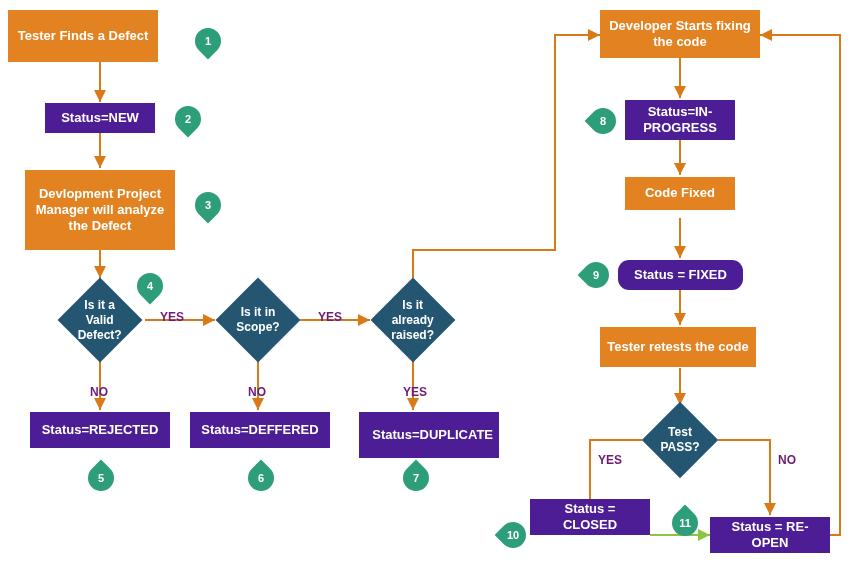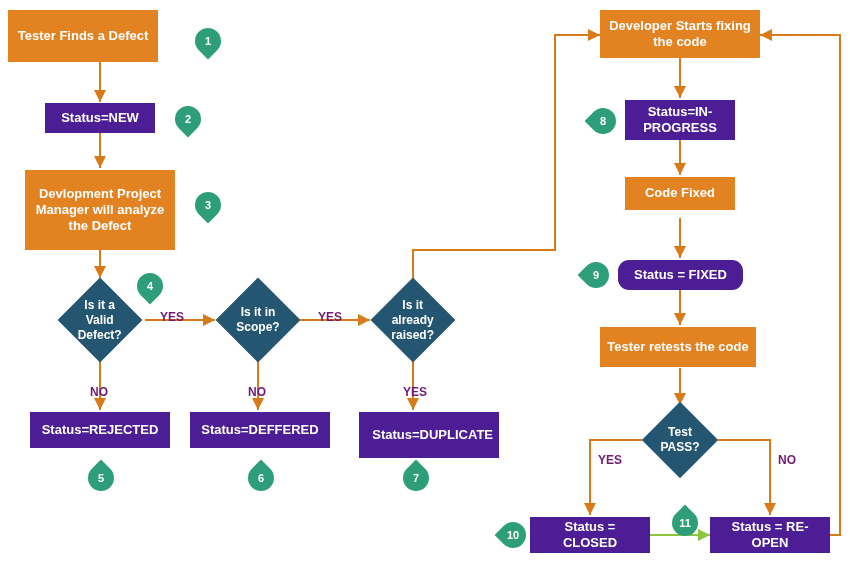--- a/index.html
+++ b/index.html
@@ -206,21 +206,21 @@
   <div class="node orange" style="left:600px; top:327px; width:156px; height:40px;">
     <span>Tester retests the code</span>
   </div>
 
   <div class="node diamond" style="left:653px; top:413px; width:54px; height:54px;">
     <div class="dlabel" style="width:60px;">Test PASS?</div>
   </div>
   <div class="edge-label" style="left:598px; top:453px;">YES</div>
   <div class="edge-label" style="left:778px; top:453px;">NO</div>
 
-  <div class="node maroon" style="left:530px; top:517px; width:120px; height:36px;">
+  <div class="node maroon" style="left:530px; top:499px; width:120px; height:36px;">
     <span>Status = CLOSED</span>
   </div>
   <div class="badge" style="left:500px; top:522px; transform:rotate(45deg);">
       <span style="transform:rotate(-45deg);">10</span>
     </div>
 
   <div class="node maroon" style="left:710px; top:517px; width:120px; height:36px;">
     <span>Status = RE-OPEN</span>
   </div>
   <div class="badge" style="left:672px; top:510px; transform:rotate(135deg);">

